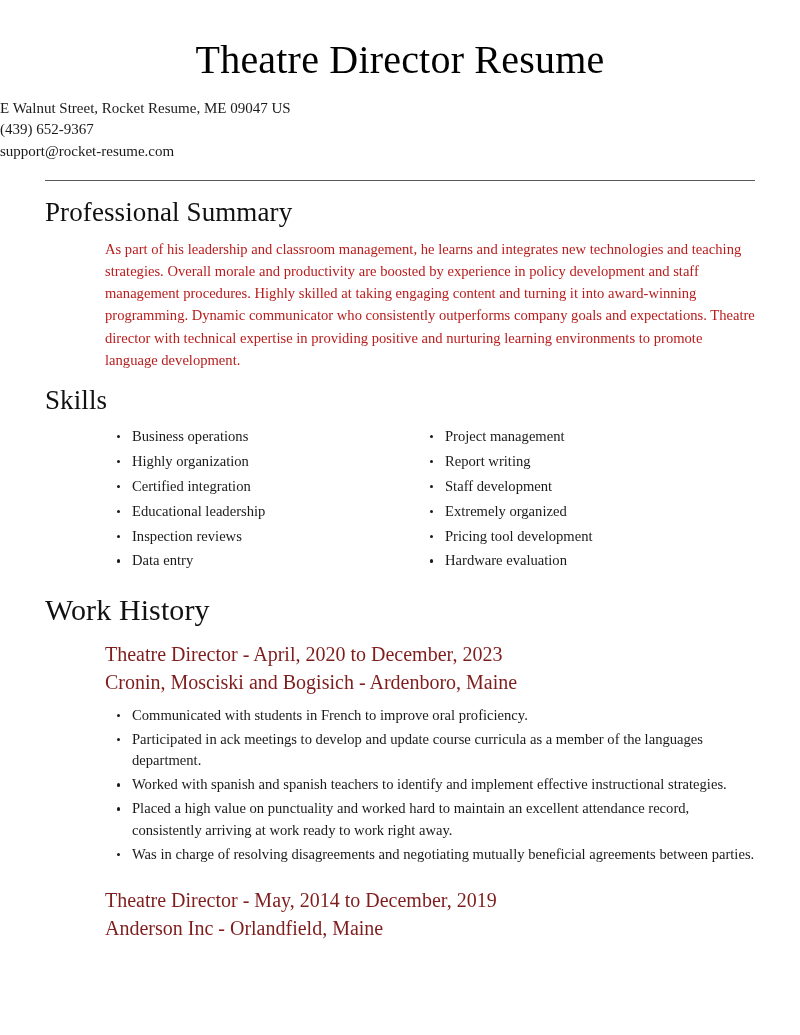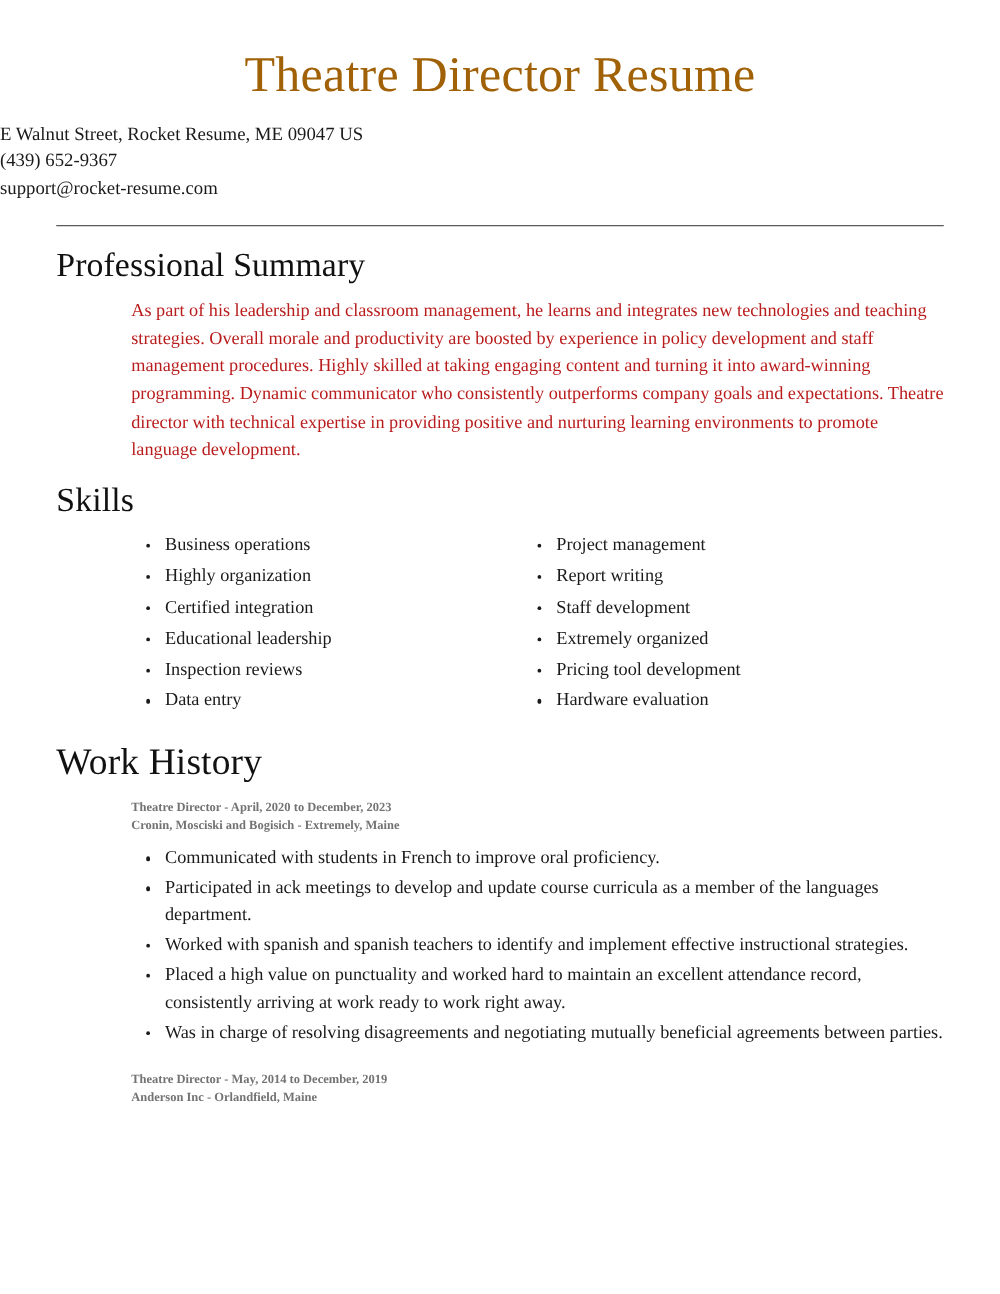--- a/index.html
+++ b/index.html
@@ -26,21 +26,21 @@
 
   
   .doc-title {
     text-align: center;
     font-size: 40px;
     font-weight: 400;
     letter-spacing: 0.2px;
     line-height: 1.1;
     margin: 0;
     padding-top: 38px;
-    color: #a16207;
+    color: #000000;
   }
   .contact-block {
     text-align: left;
     margin-top: 16px;
   }
   .contact-line {
     font-size: 15px;
     line-height: 1.42;
     color: #1a1a1a;
     margin: 0;
@@ -124,25 +124,25 @@
   }
   .certs-list ul.bullets > li { margin-bottom: 2px; }
 
   
   .job {
     margin-top: 12px;
     padding-left: 60px;
   }
   .job + .job { margin-top: 20px; }
   .job-title, .job-company {
-    font-size: 10px;
-    font-weight: 700;
+    font-size: 20px;
+    font-weight: 400;
     line-height: 1.42;
     margin: 0;
-    color: #737373;
+    color: #7f1d1d;
   }
   .job-bullets {
     margin-top: 8px;
     padding-left: 5px;
   }
   .job-bullets ul.bullets > li { margin-bottom: 2px; }
 </style>
 </head>
 <body>
 
@@ -188,21 +188,21 @@
       </div>
     </div>
   </section>
 
 
   <section class="section" id="work-section">
     <h2 class="section-title big">Work History</h2>
 
     <div class="job">
       <p class="job-title">Theatre Director - April, 2020 to December, 2023</p>
-      <p class="job-company">Cronin, Mosciski and Bogisich - Extremely, Maine</p>
+      <p class="job-company">Cronin, Mosciski and Bogisich - Ardenboro, Maine</p>
       <div class="job-bullets">
         <ul class="bullets">
           <li>Communicated with students in French to improve oral proficiency.</li>
           <li>Participated in ack meetings to develop and update course curricula as a member of the languages department.</li>
           <li>Worked with spanish and spanish teachers to identify and implement effective instructional strategies.</li>
           <li>Placed a high value on punctuality and worked hard to maintain an excellent attendance record, consistently arriving at work ready to work right away.</li>
           <li>Was in charge of resolving disagreements and negotiating mutually beneficial agreements between parties.</li>
         </ul>
       </div>
     </div>

